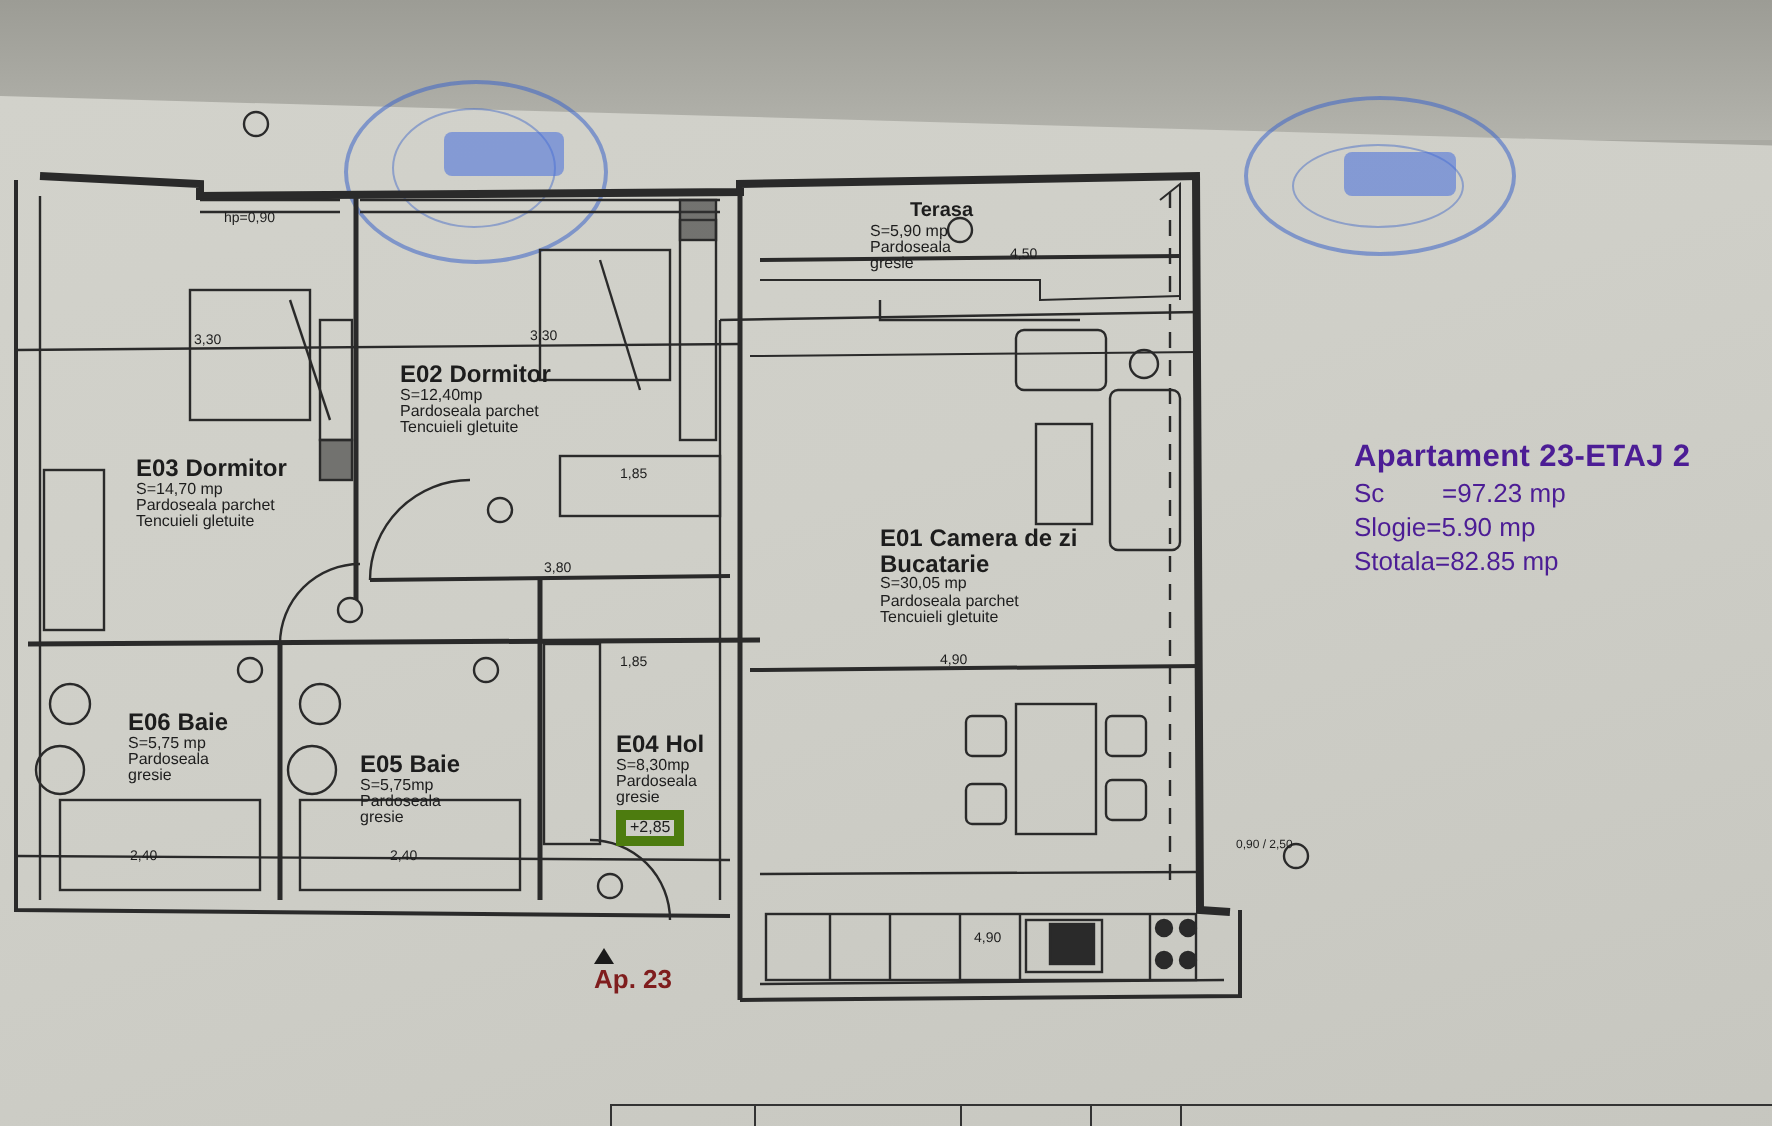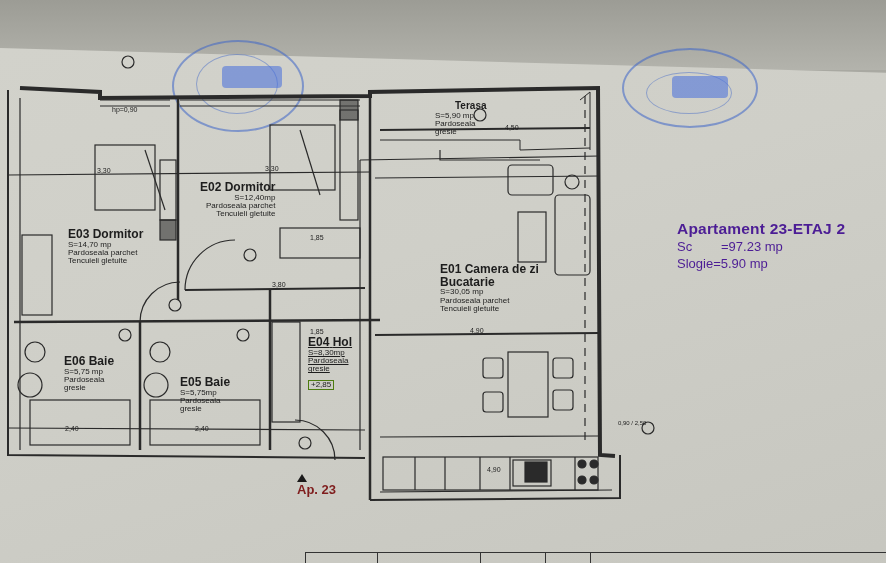--- a/index.html
+++ b/index.html
@@ -138,21 +138,21 @@
   <path d="M297 482 L302 474 L307 482 Z" fill="#1a1a1a"></path>
 </svg>
 
 <div class="lbl" style="left:68px;top:228px;">
   <div class="room-name"><span>E03</span> <span>Dormitor</span></div>
   <div class="room-sub">S=14,70 mp</div>
   <div class="room-sub">Pardoseala parchet</div>
   <div class="room-sub">Tencuieli gletuite</div>
 </div>
 
-<div class="lbl" style="left:200px;top:181px;text-align:right;">
+<div class="lbl" style="left:200px;top:181px;">
   <div class="room-name"><span>E02</span> <span>Dormitor</span></div>
   <div class="room-sub">S=12,40mp</div>
   <div class="room-sub">Pardoseala parchet</div>
   <div class="room-sub">Tencuieli gletuite</div>
 </div>
 
 <div class="lbl" style="left:440px;top:263px;">
   <div class="room-name"><span>E01</span> <span>Camera de zi</span></div>
   <div class="room-name">Bucatarie</div>
   <div class="room-sub">S=30,05 mp</div>
@@ -160,26 +160,26 @@
   <div class="room-sub">Tencuieli gletuite</div>
 </div>
 
 <div class="lbl" style="left:435px;top:101px;">
   <div class="room-sub" style="font-weight:bold;font-size:10px;margin-left:20px;">Terasa</div>
   <div class="room-sub">S=5,90 mp</div>
   <div class="room-sub">Pardoseala</div>
   <div class="room-sub">gresie</div>
 </div>
 
-<div class="lbl" style="left:308px;top:336px;text-decoration:underline;">
+<div class="lbl" style="left:308px;top:366px;">
   <div class="room-name"><span>E04</span> <span>Hol</span></div>
   <div class="room-sub">S=8,30mp</div>
   <div class="room-sub">Pardoseala</div>
   <div class="room-sub">gresie</div>
-  <div class="room-sub" style="border:1px solid #4d7c0f;display:inline-block;padding:0 2px;">+2,85</div>
+  <div class="room-sub" style="border:5px solid #4d7c0f;display:inline-block;padding:0 2px;">+2,85</div>
 </div>
 
 <div class="lbl" style="left:180px;top:360px;margin-top:16px;">
   <div class="room-name"><span>E05</span> <span>Baie</span></div>
   <div class="room-sub">S=5,75mp</div>
   <div class="room-sub">Pardoseala</div>
   <div class="room-sub">gresie</div>
 </div>
 
 <div class="lbl" style="left:64px;top:355px;">
@@ -201,20 +201,21 @@
 <div class="lbl room-sub" style="left:65px;top:425px;font-size:7px;">2,40</div>
 <div class="lbl room-sub" style="left:195px;top:425px;font-size:7px;">2,40</div>
 <div class="lbl room-sub" style="left:618px;top:420px;font-size:6px;">0,90 / 2,50</div>
 
 <div class="ap-label">Ap. 23</div>
 
 <div class="summary">
   <div class="title">Apartament 23-ETAJ 2</div>
   <div class="row"><span style="display:inline-block;width:44px;">Sc</span><span>=97.23 mp</span></div>
   <div class="row"><span>Slogie</span><span>=5.90 mp</span></div>
+  <div class="row"><span>Stotala</span><span>=82.85 mp</span></div>
 </div>
 
 <div class="title-block">
   <div class="tb-cell" style="left:0;"></div>
   <div class="tb-cell" style="left:72px;"></div>
   <div class="tb-cell" style="left:175px;"></div>
   <div class="tb-cell" style="left:240px;"></div>
   <div class="tb-cell" style="left:285px;"></div>
 </div>
 

